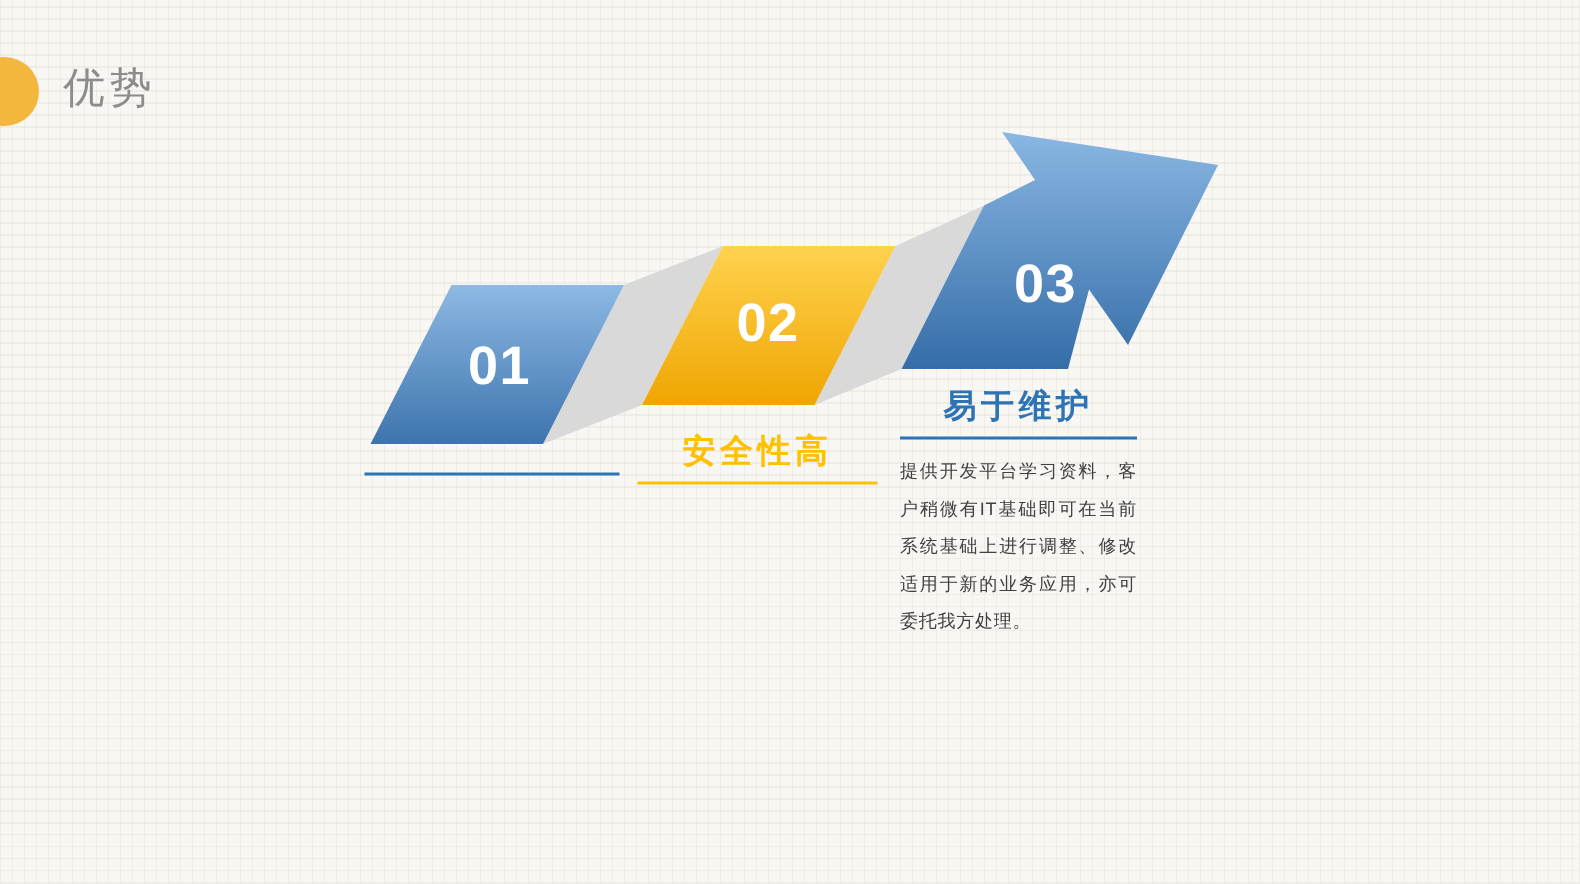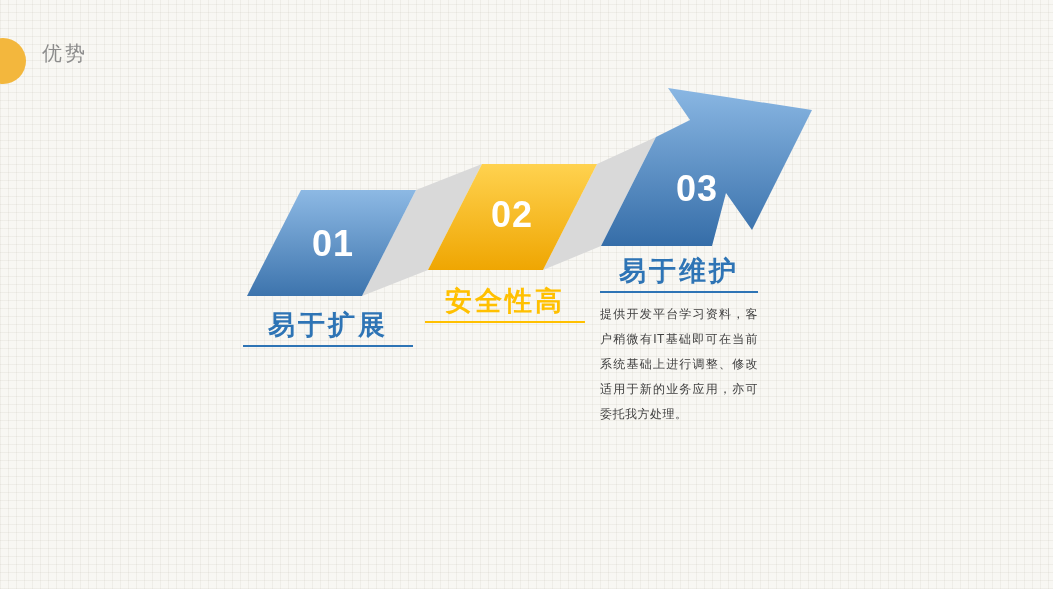--- a/index.html
+++ b/index.html
@@ -21,21 +21,21 @@
     position: absolute;
     left: -20px; top: 38px;
     width: 46px; height: 46px;
     border-radius: 50%;
     background: var(--accent-circle, #f3b73d);
   }
 
   .title {
     position: absolute;
     left: 42px; top: 40px;
-    font-size: 20px;
+    font-size: 28px;
     font-weight: 400;
     letter-spacing: 3px;
     color: var(--title-gray, #8c8c8c);
   }
 
   .diagram {
     position: absolute;
     left: 230px; top: 75px;
     width: 600px; height: 235px;
     overflow: visible;
@@ -45,21 +45,21 @@
     fill: #ffffff;
     font-size: 36px;
     font-weight: 700;
     font-family: "Liberation Sans", "DejaVu Sans", sans-serif;
     text-anchor: middle;
     letter-spacing: 1px;
   }
 
   .col { position: absolute; }
   .col-heading {
-    font-size: 27px;
+    font-size: 22px;
     font-weight: 700;
     letter-spacing: 3px;
     text-align: center;
     line-height: 30px;
     white-space: nowrap;
   }
   .col-underline { height: 2px; margin-top: 5px; width: 100%; }
   .col--blue .col-heading  { color: var(--blue, #2e74b5); }
   .col--blue .col-underline{ background: var(--blue, #2e74b5); }
   .col--gold .col-heading  { color: var(--gold, #ffc000); }
@@ -110,21 +110,20 @@
     <polygon fill="url(#gradBlue)" points="17,221 71,115 186,115 132,221"></polygon>
     <polygon fill="url(#gradGold)" points="198,195 252,89 367,89 313,195"></polygon>
     <polygon fill="url(#gradArrow)" points="371,171 426,62 460,45 438,13 582,35 522,155 496,118 482,171"></polygon>
 
     <text class="step-number" x="103" y="181">01</text>
     <text class="step-number" x="282" y="152">02</text>
     <text class="step-number" x="467" y="126">03</text>
   </svg>
 
   <div class="col col-1 col--blue">
-    <div class="col-heading">易于扩展</div>
     <div class="col-underline"></div>
   </div>
 
   <div class="col col-2 col--gold">
     <div class="col-heading">安全性高</div>
     <div class="col-underline"></div>
   </div>
 
   <div class="col col-3 col--blue">
     <div class="col-heading">易于维护</div>

